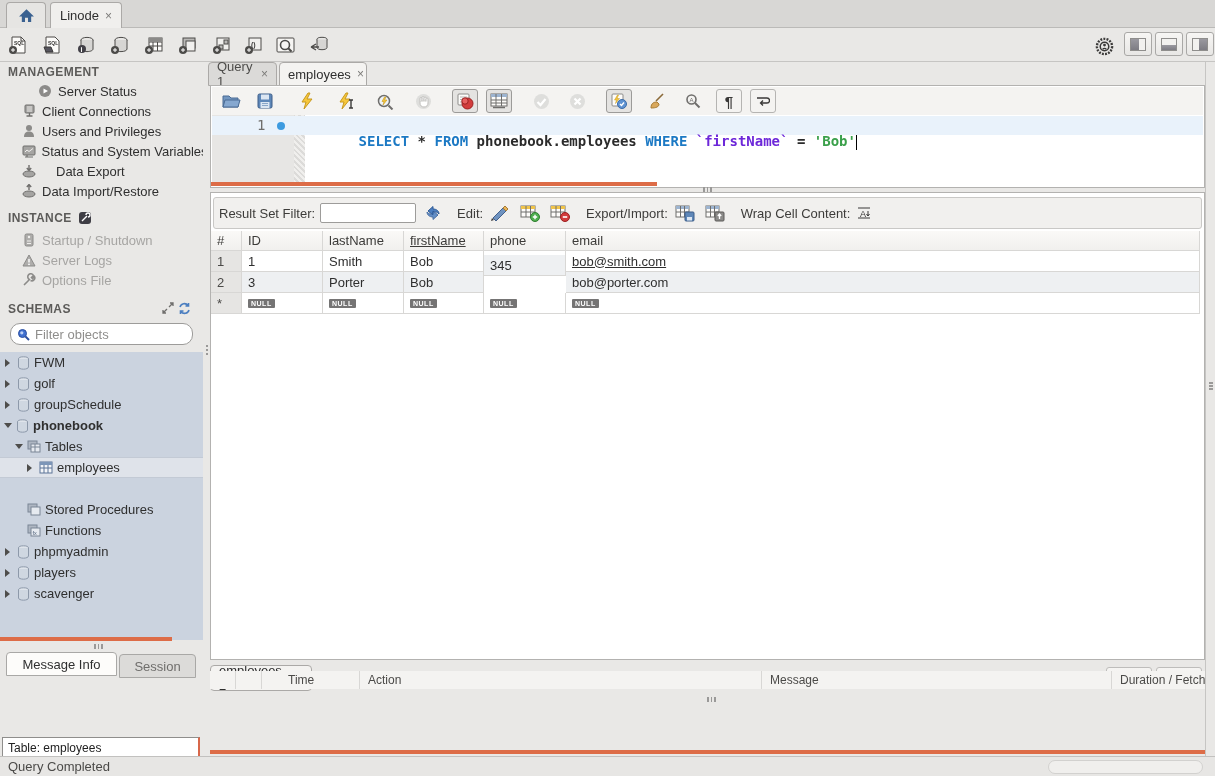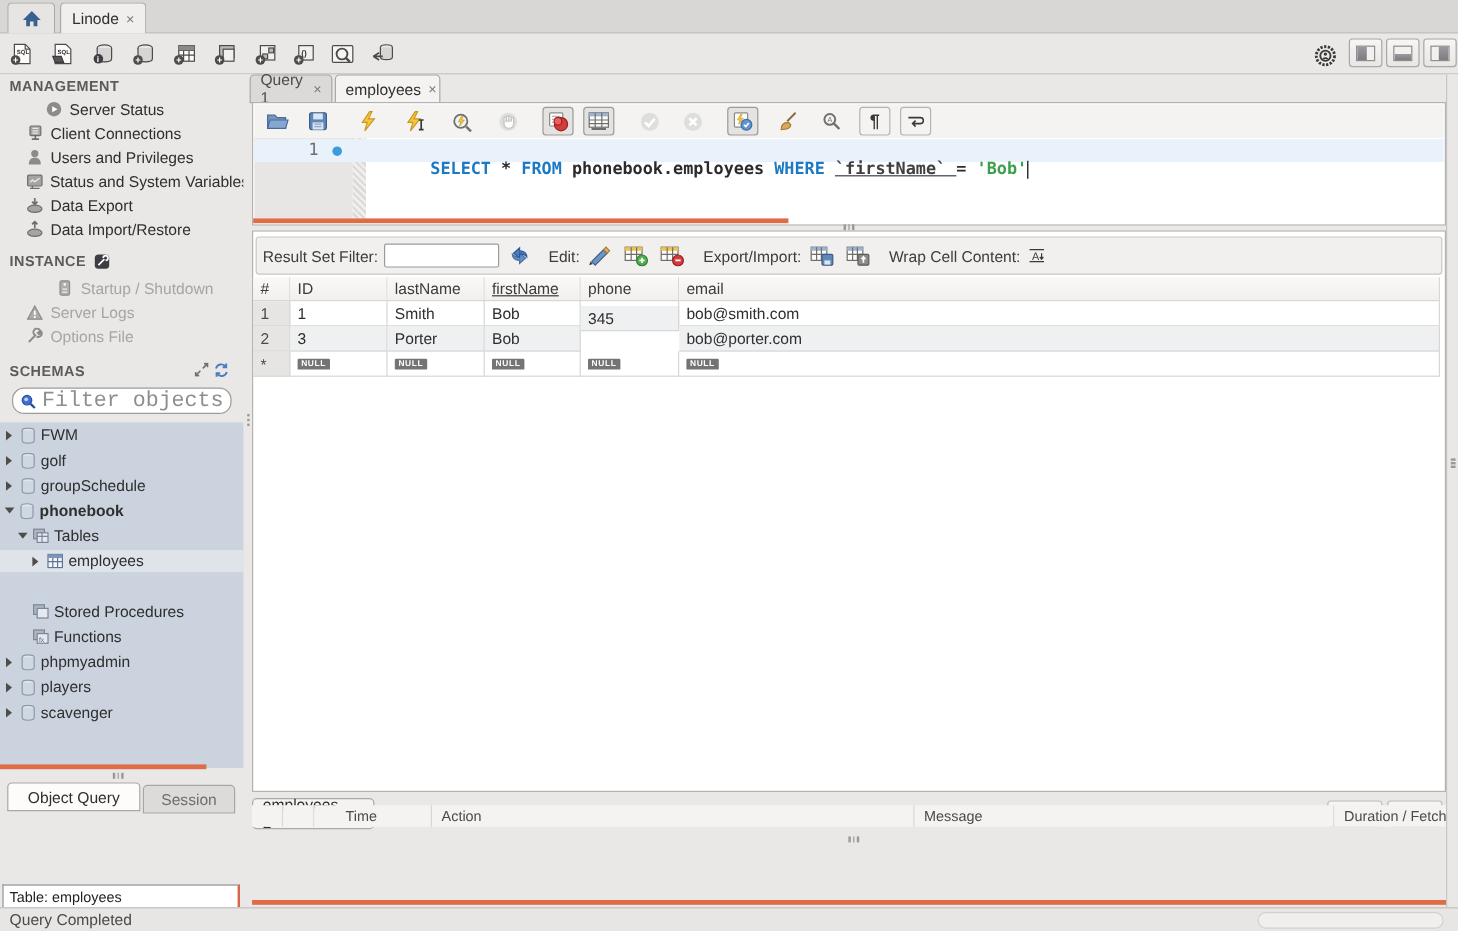--- a/index.html
+++ b/index.html
@@ -22,21 +22,21 @@
   .pinner > div { position:absolute; background:linear-gradient(#9a99a0,#7d7c83); }
 
   
   .sidebar { left:0; top:62px; width:203px; height:694px; background:#e9e8e6; }
   .sechead { font-weight:bold; font-size:12px; color:#5c5b59; letter-spacing:.4px; }
   .navitem { position:absolute; left:0; width:203px; height:20px; display:flex; align-items:center; }
   .navitem .ic { width:16px; margin-left:21px; display:flex; justify-content:center; }
   .navitem .lb { margin-left:5px; white-space:nowrap; overflow:hidden; }
   .navitem.disabled .lb { color:#a6a5a3; }
   .filterbox { position:absolute; left:10px; top:261px; width:183px; height:22px; background:#fff; border:1px solid #9d9c9a; border-radius:10px; display:flex; align-items:center; padding:0 6px; gap:5px; }
-  .filterbox input { border:none; outline:none; flex:1; font-size:18px; font-family:Liberation Mono, monospace; color:#0f766e; background:transparent; }
+  .filterbox input { border:none; outline:none; flex:1; font-size:13px; font-family:Liberation Sans, sans-serif; color:#0f766e; background:transparent; }
   .filterbox input::placeholder { color:#8f8e8c; }
   .tree { position:absolute; left:0; top:290px; width:203px; height:288px; background:#cbd3df; overflow:hidden; }
   .trow { position:absolute; left:0; width:203px; height:21px; display:flex; align-items:center; white-space:nowrap; }
   .trow.selected { background:#dfe3ea; border-top:1px solid #c3cad5; border-bottom:1px solid #c3cad5; }
   .trow .arr { width:8px; display:inline-block; }
   .trow .tic { margin:0 4px 0 4px; display:flex; }
   .arr-r { width:0; height:0; border-left:5px solid #4e4d4b; border-top:4px solid transparent; border-bottom:4px solid transparent; }
   .arr-d { width:0; height:0; border-top:5px solid #4e4d4b; border-left:4px solid transparent; border-right:4px solid transparent; }
   .oline { background:#dd6c47; }
   .itab { position:absolute; height:24px; display:flex; align-items:center; justify-content:center; border:1px solid #a9a8a6; border-radius:4px 4px 0 0; }
@@ -48,21 +48,21 @@
   .panel { position:absolute; background:#fff; border:1px solid #b3b2b0; }
   .sqlbar { position:absolute; left:1px; top:1px; right:1px; height:28px; background:#f4f3f1; display:flex; align-items:center; }
   .sico { width:26px; height:24px; display:flex; align-items:center; justify-content:center; flex:0 0 auto; }
   .sico.pressed { border:1px solid #9c9b99; border-radius:3px; background:#e4e3e1; }
   .gutter { position:absolute; left:1px; top:29px; width:82px; bottom:5px; background:#e7e6e4; }
   .foldcol { position:absolute; left:83px; top:29px; width:11px; bottom:5px; background:repeating-linear-gradient(45deg,#f0efed 0 2px,#dcdbd9 2px 4px); }
   .codeline { position:absolute; left:1px; top:30px; right:1px; height:19px; background:#e9f2fb; }
   .mono { font-family:"DejaVu Sans Mono","Liberation Mono",monospace; font-size:14px; font-weight:600; white-space:pre; }
   .kw { color:#1c79c4; font-weight:bold; }
   .plain { color:#2b2b2b; }
-  .ident { color:#404040;text-decoration:underline; }
+  .ident { color:#6d28d9; }
   .str { color:#3aa04a; }
   .cursorbar { display:inline-block; width:1px; height:15px; background:#000; vertical-align:middle; }
   .rstoolbar { position:absolute; left:2px; top:4px; right:2px; height:32px; background:#f1f0ee; border:1px solid #c9c8c6; border-radius:3px; display:flex; align-items:center; color:#3d3c3a; }
   .rsinput { width:96px; height:20px; border:1px solid #9d9c9a; border-radius:2px; background:#fff; font-family:inherit; font-size:12px; padding:0 4px; outline:none; }
   .gcell { position:absolute; display:flex; align-items:center; padding-left:6px; border-right:1px solid #d8d7d5; border-bottom:1px solid #d8d7d5; overflow:hidden; white-space:nowrap; }
   .ghead { background:linear-gradient(#faf9f7,#f1f0ee); color:#3c3b39; }
   .gnum { background:#e6e5e3; color:#4b4a48; }
   .nullbadge { background:#757474; color:#fff; font-size:7px; font-weight:bold; padding:1px 3px; border-radius:1px; letter-spacing:.5px; }
   .btn { position:absolute; height:22px; border:1px solid #bebdbb; border-radius:3px; background:linear-gradient(#f6f5f3,#e9e8e6); color:#aaa9a7; display:flex; align-items:center; justify-content:center; font-size:13px; }
   .ohcell { position:absolute; top:671px; height:18px; display:flex; align-items:center; border-right:1px solid #d8d7d5; background:#f4f3f1; color:#4b4a48; font-size:12px; padding-left:3px; overflow:hidden; white-space:nowrap; }
@@ -232,21 +232,21 @@
     <div class="navitem" style="top:79px;">
       <span class="ic">
           <svg width="14" height="13" viewBox="0 0 14 13">
             <rect x="1" y="1" width="12" height="9" rx="1" fill="#a5a4a2" stroke="#6f6e6c"></rect>
             <path d="M3 7 L5 5 L7 6.5 L11 3.5" stroke="#f1f0ee" fill="none"></path>
             <path d="M5 10 V12 M3 12 H11" stroke="#6f6e6c" stroke-width="1.2"></path>
           </svg>
         </span>
       <span class="lb">Status and System Variables</span>
     </div>
-    <div class="navitem" style="top:99px;">
+    <div class="navitem" style="top:99px;gap:14px;">
       <span class="ic">
           <svg width="14" height="14" viewBox="0 0 14 14">
             <path d="M7 1 V6 M4.8 4 L7 6.5 L9.2 4" stroke="#6f6e6c" stroke-width="1.4" fill="none"></path>
             <ellipse cx="7" cy="10" rx="6" ry="3" fill="#a5a4a2" stroke="#6f6e6c"></ellipse>
           </svg>
         </span>
       <span class="lb">Data Export</span>
     </div>
     <div class="navitem" style="top:119px;">
       <span class="ic">
@@ -260,21 +260,21 @@
 
     <div class="abs" style="left:8px; top:149px; display:flex; align-items:center; gap:6px;">
       <span class="sechead">INSTANCE</span>
       <span>
           <svg width="14" height="14" viewBox="0 0 14 14">
             <rect x="1" y="1" width="12" height="12" rx="3" fill="#3e3d44"></rect>
             <path d="M4 10 L9 5 M8 4 a2 2 0 1 1 2 2" stroke="#fff" stroke-width="1.4" fill="none"></path>
           </svg>
         </span>
     </div>
-    <div class="navitem disabled" style="top:168px;justify-content:center;">
+    <div class="navitem disabled" style="top:168px;">
       <span class="ic">
           <svg width="10" height="14" viewBox="0 0 10 14">
             <rect x="1" y="1" width="8" height="12" rx="1.5" fill="#aeadab" stroke="#8c8b89"></rect>
             <circle cx="5" cy="4" r="1.2" fill="#f1f0ee"></circle>
             <path d="M3 8 H7 M3 10.5 H7" stroke="#f1f0ee"></path>
           </svg>
         </span>
       <span class="lb">Startup / Shutdown</span>
     </div>
     <div class="navitem disabled" style="top:188px;">
@@ -453,21 +453,21 @@
     </div>
 
     <div class="abs oline" style="left:0; top:575px; width:172px; height:4px;"></div>
     <div class="abs dots-h" style="left:94px; top:582px;">
         <span></span>
         <span></span>
         <span></span>
       </div>
 
     <div class="itab" style="left:6px; top:590px; width:111px; background:#fdfcfa; z-index:2;">
-      <span>Object Query</span>
+      <span>Message Info</span>
     </div>
     <div class="itab" style="left:119px; top:592px; width:77px; background:#dcdbd9; color:#6f6e6c;">
       <span>Session</span>
     </div>
 
     <div class="infobox">
       <div>Table: employees</div>
       <div>Columns:</div>
       <div style="white-space:pre;">ID    int(11) AI PK</div>
 
@@ -676,21 +676,21 @@
       <div class="gcell ghead" style="left:112px; top:38px; width:81px; height:20px;">lastName</div>
       <div class="gcell ghead" style="left:193px; top:38px; width:80px; height:20px;text-decoration:underline;">firstName</div>
       <div class="gcell ghead" style="left:273px; top:38px; width:82px; height:20px;">phone</div>
       <div class="gcell ghead" style="left:355px; top:38px; width:634px; height:20px;">email</div>
 
       <div class="gcell gnum" style="left:0px; top:58px; width:31px; height:21px;">1</div>
       <div class="gcell" style="left:31px; top:58px; width:81px; height:21px;">1</div>
       <div class="gcell" style="left:112px; top:58px; width:81px; height:21px;">Smith</div>
       <div class="gcell" style="left:193px; top:58px; width:80px; height:21px;">Bob</div>
       <div class="gcell" style="left:273px; top:58px; width:82px; height:21px;">123</div>
-      <div class="gcell" style="left:355px; top:58px; width:634px; height:21px;">bob@smith.com</div>
+      <div class="gcell" style="left:355px; top:58px; width:634px; height:21px;text-decoration:underline;">bob@smith.com</div>
 
       <div class="gcell gnum" style="left:0px; top:79px; width:31px; height:21px;">2</div>
       <div class="gcell" style="left:31px; top:79px; width:81px; height:21px; background:#eef0f2;">3</div>
       <div class="gcell" style="left:112px; top:79px; width:81px; height:21px; background:#eef0f2;">Porter</div>
       <div class="gcell" style="left:193px; top:79px; width:80px; height:21px; background:#eef0f2;">Bob</div>
       <div class="gcell" style="left:273px; top:62px; width:82px; height:21px; background:#eef0f2;">345</div>
       <div class="gcell" style="left:355px; top:79px; width:634px; height:21px; background:#eef0f2;">bob@porter.com</div>
 
       <div class="gcell gnum" style="left:0px; top:100px; width:31px; height:21px;">*</div>
       <div class="gcell" style="left:31px; top:100px; width:81px; height:21px;">

